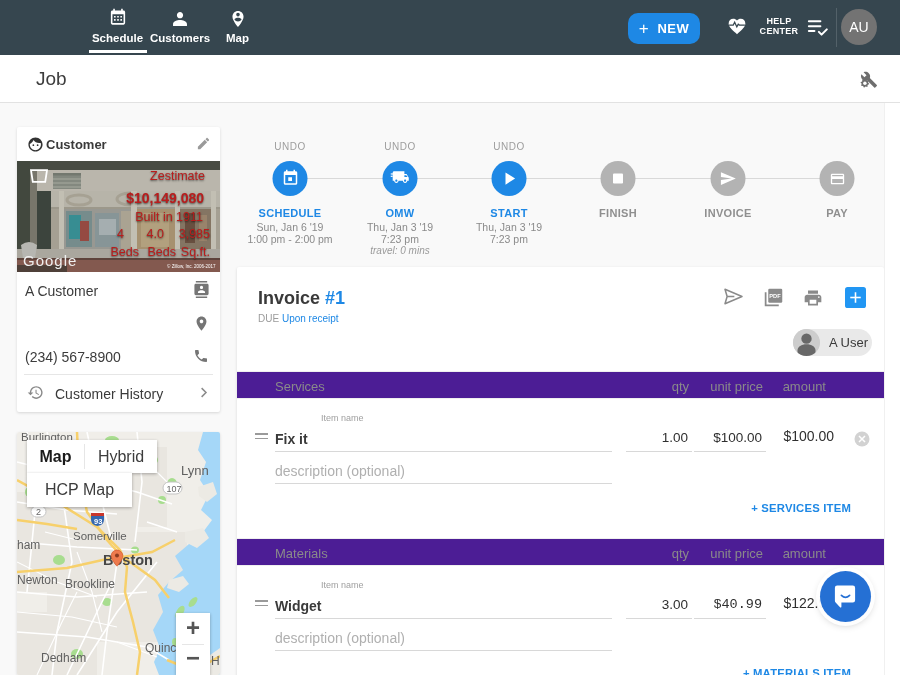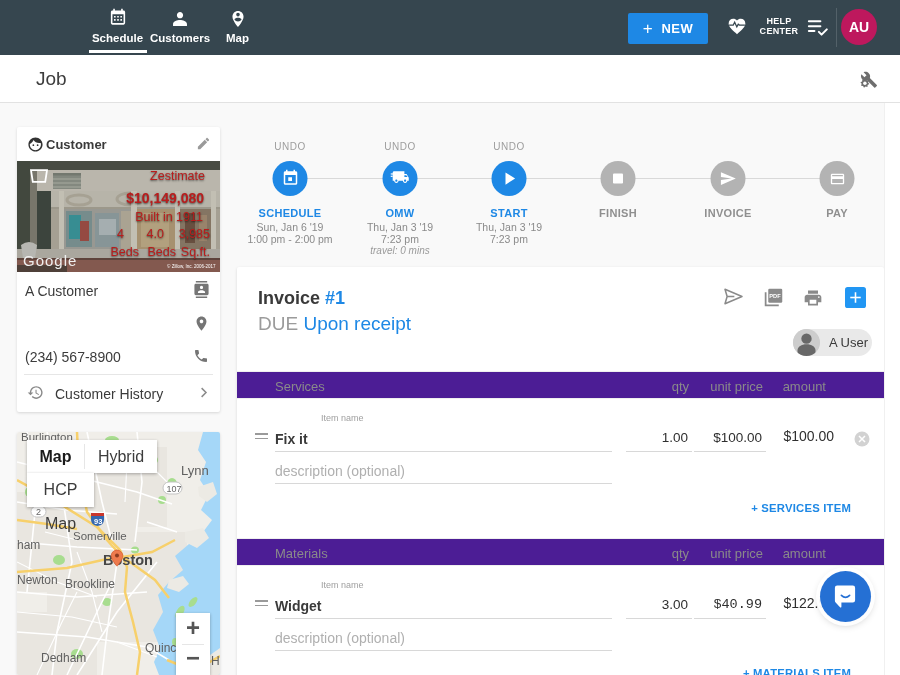--- a/index.html
+++ b/index.html
@@ -5,23 +5,23 @@
 * { margin:0; padding:0; box-sizing:border-box; }
 html,body { width:900px; height:675px; overflow:hidden; font-family:"Liberation Sans", sans-serif; background:#f9f9f9; }
 #app { position:relative; width:900px; height:675px; }
 
 
 .nav { position:absolute; top:0; left:0; width:900px; height:55px; background:#36464f; }
 .navitem { position:absolute; top:0; height:55px; text-align:center; color:#fff; }
 .navitem .nico { position:absolute; top:8px; left:50%; transform:translateX(-50%); }
 .navitem .nlbl { position:absolute; left:0; top:32px; width:100%; font-size:11.5px; font-weight:bold; }
 .navitem.active:after { content:""; position:absolute; left:50%; transform:translateX(-50%); bottom:2px; width:58px; height:3px; background:#fff; }
-.newbtn { position:absolute; left:628px; top:13px; width:80px; height:31px; background:#1e88e5; border-radius:2px; color:#fff; font-size:13px; font-weight:bold; text-align:center; line-height:31px; letter-spacing:0.5px; }
+.newbtn { position:absolute; left:628px; top:13px; width:72px; height:31px; background:#1e88e5; border-radius:10px; color:#fff; font-size:13px; font-weight:bold; text-align:center; line-height:31px; letter-spacing:0.5px; }
 .helpcenter { position:absolute; left:757px; top:16px; width:44px; color:#fff; font-size:9px; font-weight:bold; text-align:center; line-height:10px; letter-spacing:0.3px; }
-.avatar { position:absolute; left:841px; top:9px; width:36px; height:36px; border-radius:50%; background:#be185d; color:#fff; font-size:14px; text-align:center; line-height:36px; font-weight:bold; }
+.avatar { position:absolute; left:841px; top:9px; width:36px; height:36px; border-radius:50%; background:#737373; color:#fff; font-size:14px; text-align:center; line-height:36px; font-weight:normal; }
 .navsep { position:absolute; left:836px; top:8px; width:1px; height:39px; background:rgba(255,255,255,0.15); }
 
 
 .jobbar { position:absolute; top:55px; left:0; width:900px; height:48px; background:#fff; border-bottom:1px solid #e2e2e2; }
 .jobbar .title { position:absolute; left:36px; top:13px; font-size:19px; color:#3d3d3d; }
 
 
 .card { position:absolute; background:#fff; border-radius:2px; box-shadow:0 1px 3px rgba(0,0,0,0.14); }
 
 
@@ -51,21 +51,21 @@
 .tlstep .lbl.blue { color:#1e88e5; }
 .tlstep .lbl.gray { color:#8f8f8f; }
 .tlstep .d1 { position:absolute; top:91px; width:100%; font-size:10.5px; color:#8a8a8a; }
 .tlstep .d2 { position:absolute; top:103px; width:100%; font-size:10.5px; color:#8a8a8a; }
 .tlstep .d3 { position:absolute; top:115px; width:100%; font-size:10px; font-style:italic; color:#9a9a9a; }
 
 
 #invcard { left:237px; top:267px; width:647px; height:500px; }
 .invtitle { position:absolute; left:21px; top:21px; font-size:18px; font-weight:bold; color:#3a3a3a; }
 .invtitle .num { color:#1e88e5; }
-.invdue { position:absolute; left:21px; top:46px; font-size:19px; color:#9b9b9b; }
+.invdue { position:absolute; left:21px; top:46px; font-size:10px; color:#9b9b9b; }
 .invdue a { color:#1e88e5; text-decoration:none; }
 .userpill { position:absolute; left:556px; top:62px; width:79px; height:27px; background:#e9e9e9; border-radius:14px; }
 .userpill .t { position:absolute; left:36px; top:6px; font-size:13px; color:#3a3a3a; }
 .userpill .av { position:absolute; left:0; top:0; width:27px; height:27px; border-radius:50%; background:#d4d4d4; overflow:hidden; }
 .secband { position:absolute; left:0; width:647px; height:28px; background:#4c1d95; border-top:1px solid #efefef; border-bottom:1px solid #efefef; font-size:13px; color:#8a8a8a; }
 .secband .n { position:absolute; left:38px; top:7px; }
 .secband .qty { position:absolute; right:195px; top:7px; }
 .secband .up { position:absolute; right:121px; top:7px; }
 .secband .am { position:absolute; right:58px; top:7px; }
 .itemname-lbl { position:absolute; left:38px; font-size:9px; color:#a0a0a0;padding-left:46px; }
@@ -314,21 +314,21 @@
       <text x="77" y="91.5" font-size="7.5" fill="#fff" font-weight="bold">93</text>
 
       <path d="M100 118 c-3.2 0 -5.8 2.6 -5.8 5.8 c0 4.3 5.8 10.4 5.8 10.4 s5.8 -6.1 5.8 -10.4 c0 -3.2 -2.6 -5.8 -5.8 -5.8z" fill="#ee7a4d" stroke="#d2592e" stroke-width="0.7"></path>
       <circle cx="100" cy="123.6" r="2" fill="#8d3b20"></circle>
     </svg>
     
     <div style="position:absolute;left:10px;top:8px;width:130px;height:33px;background:#fff;box-shadow:0 1px 3px rgba(0,0,0,0.3);"></div>
     <div style="position:absolute;left:67px;top:12px;width:1px;height:25px;background:#e6e6e6;"></div>
     <div style="position:absolute;left:10px;top:8px;width:57px;height:33px;font-size:16px;font-weight:bold;color:#1b1b1b;text-align:center;line-height:33px;">Map</div>
     <div style="position:absolute;left:68px;top:8px;width:72px;height:33px;font-size:16px;color:#3c3c3c;text-align:center;line-height:33px;">Hybrid</div>
-    <div style="position:absolute;left:10px;top:41px;width:67px;height:34px;background:#fff;box-shadow:0 1px 3px rgba(0,0,0,0.3);font-size:16px;color:#3c3c3c;text-align:center;line-height:34px;">HCP Map</div>
+    <div style="position:absolute;left:10px;top:41px;width:105px;height:34px;background:#fff;box-shadow:0 1px 3px rgba(0,0,0,0.3);font-size:16px;color:#3c3c3c;text-align:center;line-height:34px;">HCP Map</div>
     
     <div style="position:absolute;left:159px;top:181px;width:34px;height:62px;background:#fff;box-shadow:0 1px 3px rgba(0,0,0,0.3);"></div>
     <div style="position:absolute;left:159px;top:181px;width:34px;height:31px;color:#555;font-size:24px;font-weight:bold;text-align:center;line-height:30px;">+</div>
     <div style="position:absolute;left:165px;top:212px;width:22px;height:1px;background:#e6e6e6;"></div>
     <div style="position:absolute;left:159px;top:212px;width:34px;height:31px;color:#555;font-size:24px;font-weight:bold;text-align:center;line-height:28px;">−</div>
   </div>
 
   <div class="tl-line"></div>
   <div class="tlstep" style="left:235px;">
     <div class="undo">UNDO</div>

